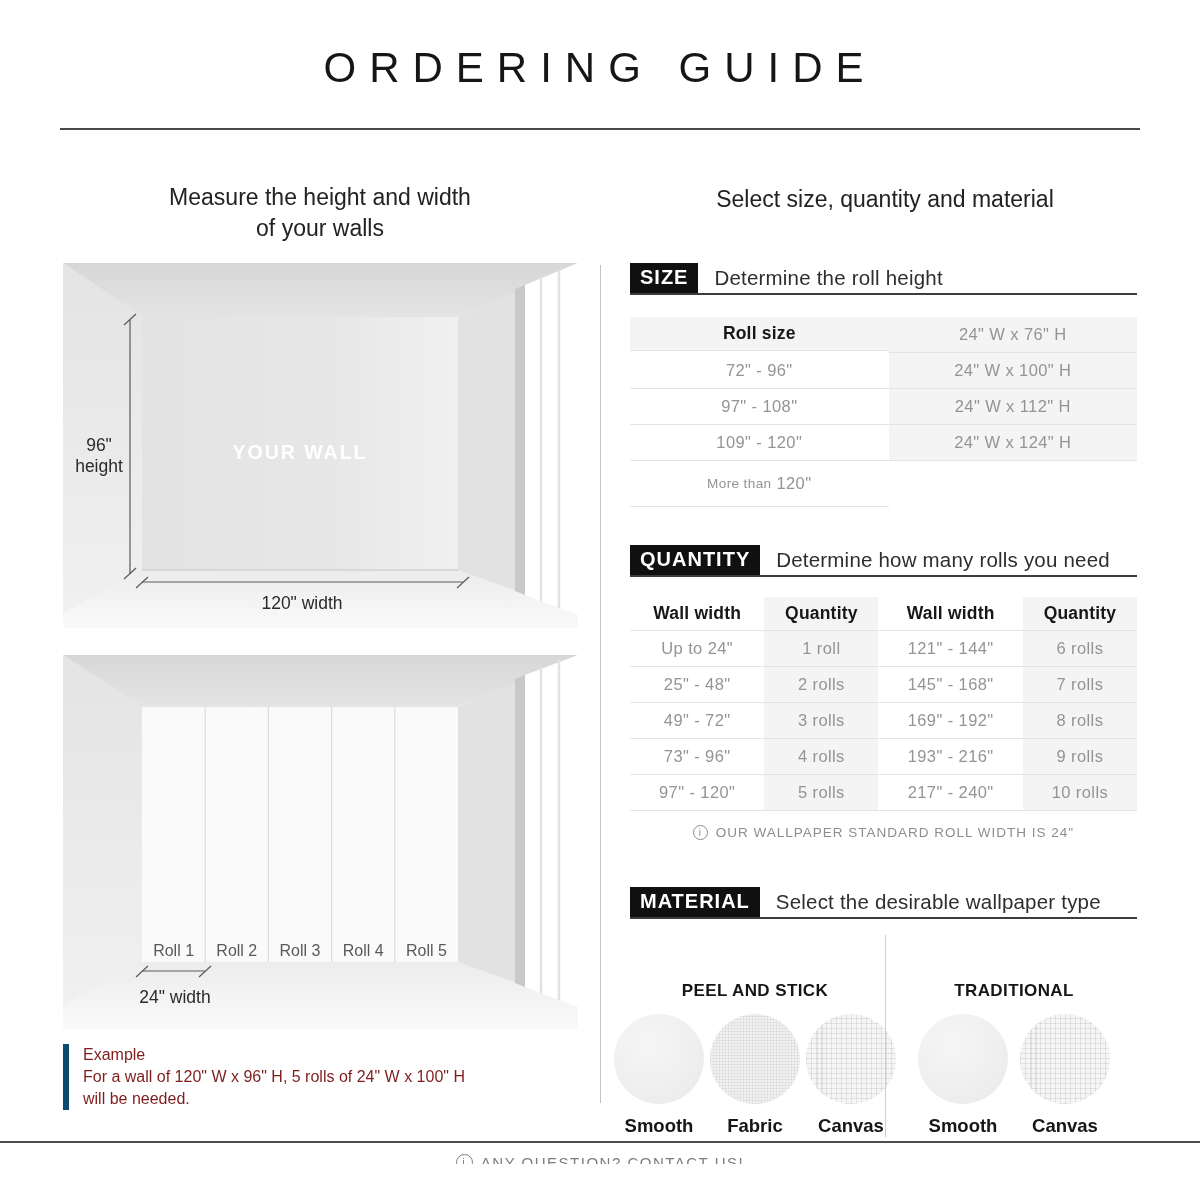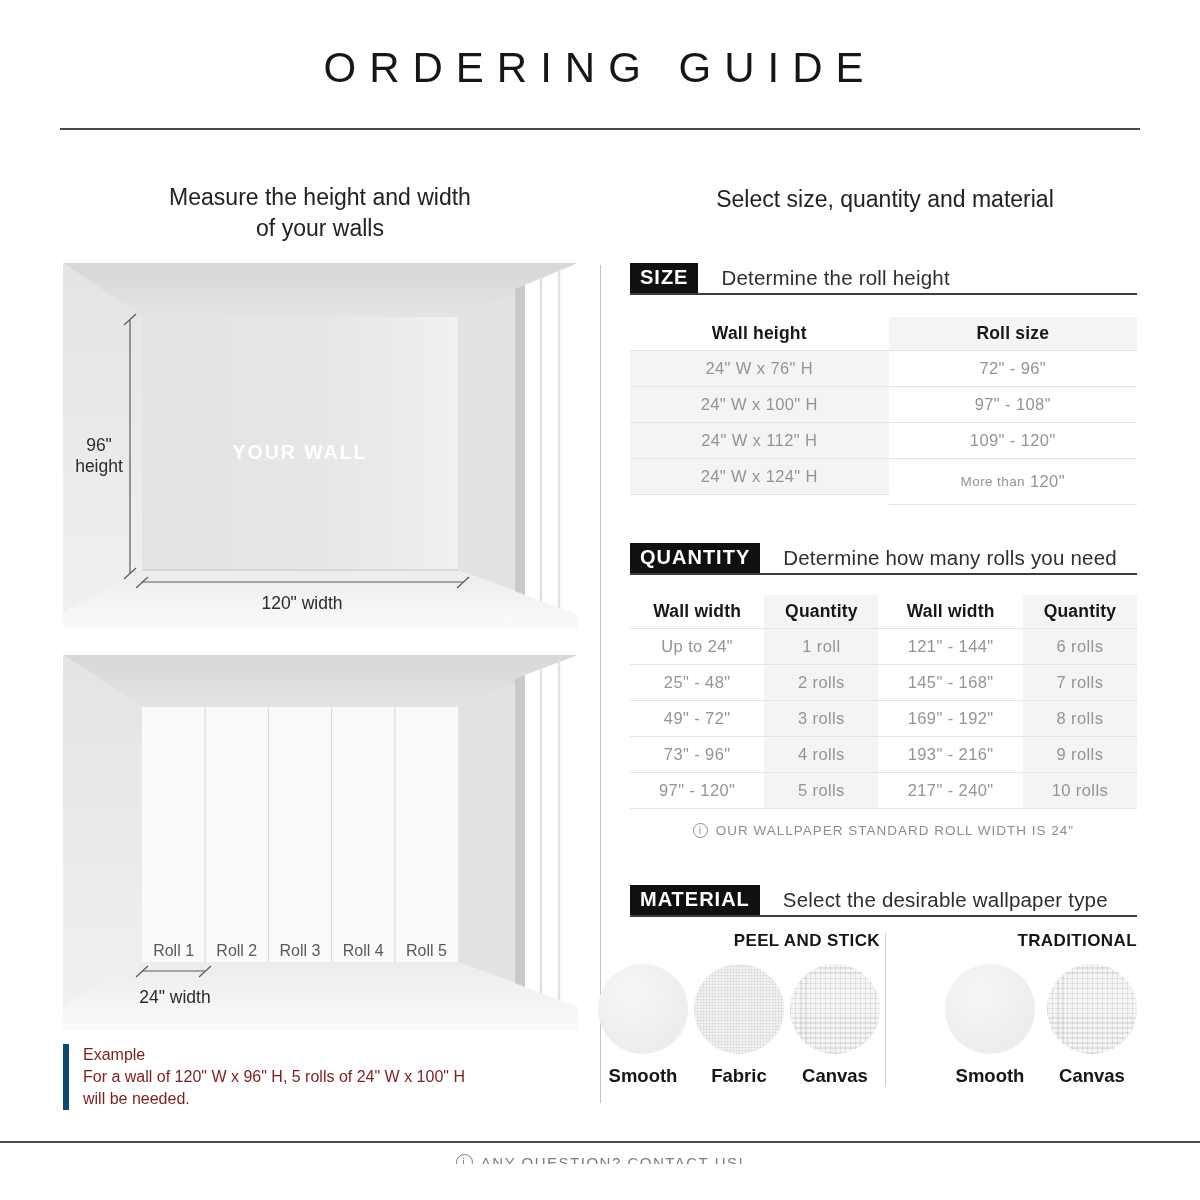--- a/index.html
+++ b/index.html
@@ -29,21 +29,21 @@
   .example { position:absolute; left:63px; top:1044px; width:505px;
     border-left:6px solid #0c4a6e; padding-left:14px;
     font-size:16px; line-height:22px; color:#7f1d1d; }
 
   
   .right-col { position:absolute; left:630px; top:263px; width:507px; }
 
   .section-head { display:flex; align-items:flex-end; border-bottom:2px solid #3d3d3d; }
   .badge { background:#101010; color:#fff; font-weight:bold; font-size:20px;
     letter-spacing:1px; padding:4px 10px 5px; line-height:21px; }
-  .subtitle { font-size:20.5px; color:#2e2e2e; margin-left:23px; padding-bottom:3px; letter-spacing:.2px; }
+  .subtitle { font-size:20.5px; color:#2e2e2e; margin-left:16px; padding-bottom:3px; letter-spacing:.2px; }
 
   .tbl { display:grid; }
   .size-tbl { grid-template-columns:51% 49%; margin-top:22px; }
   .qty-tbl  { grid-template-columns:26.5% 22.5% 28.5% 22.5%; margin-top:20px; }
   .cell { display:flex; align-items:center; justify-content:center; text-align:center;
     border-bottom:1px solid #e4e4e4; }
   .cell.head { height:34px; font-weight:bold; font-size:17.5px; color:#171717; letter-spacing:.2px; }
   .cell.body { height:36px; font-size:16.5px; color:#949494; letter-spacing:.4px; }
   .cell.tall { height:46px; }
   .shade { background:#f4f4f4; }
@@ -55,21 +55,21 @@
   .mat-head { margin-top:47px; }
 
   .note { margin-top:14px; display:flex; align-items:center; justify-content:center;
     font-size:13.5px; letter-spacing:1px; color:#8d8d8d; }
   .info-icon { display:inline-flex; align-items:center; justify-content:center; flex:none;
     width:15px; height:15px; border:1.3px solid currentColor; border-radius:50%;
     font-size:10px; line-height:1; margin-right:8px; font-weight:400; }
 
   
   .material-body { display:flex; margin-top:14px; }
-  .mat-group { display:flex; flex-direction:column; align-items:flex-end; }
+  .mat-group { display:flex; flex-direction:column; align-items:center;margin-top:48px; }
   .mat-group.g1 { width:250px; }
   .mat-group.g2 { flex:1; }
   .mat-divider { width:1px; background:#cfcfcf; margin:2px 5px 0 5px; }
   .mat-title { font-size:17px; font-weight:bold; color:#161616; letter-spacing:.4px; }
   .swatches { display:flex; margin-top:13px; gap:6px; }
   .g2 .swatches { gap:12px; }
   .swatch { display:flex; flex-direction:column; align-items:center; }
   .circle { width:90px; height:90px; border-radius:50%; }
   .smooth { background:radial-gradient(circle at 38% 32%, #f6f6f6 0%, #efefef 55%, #e9e9e9 100%); }
   .fabric { background-color:#f1f1f1;
@@ -181,21 +181,20 @@
     <div>will be needed.</div>
   </div>
 
   <div class="right-col">
 
     <div class="section-head">
       <span class="badge">SIZE</span>
       <span class="subtitle">Determine the roll height</span>
     </div>
     <div class="tbl size-tbl">
-      <div class="cell head">Wall height</div>
       <div class="cell head shade">Roll size</div>
 
       <div class="cell body shade">
           <span>24" W x 76" H</span>
         </div>
 
       <div class="cell body">
           <span class="pfx"></span>
           <span>72" - 96"</span>
         </div>

